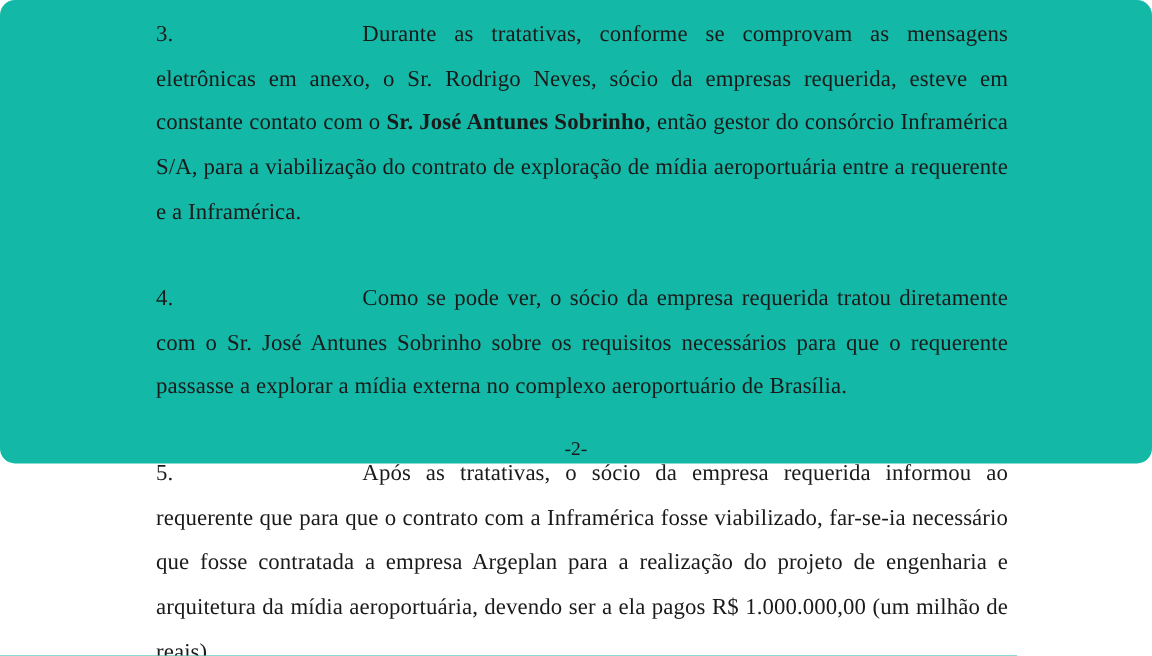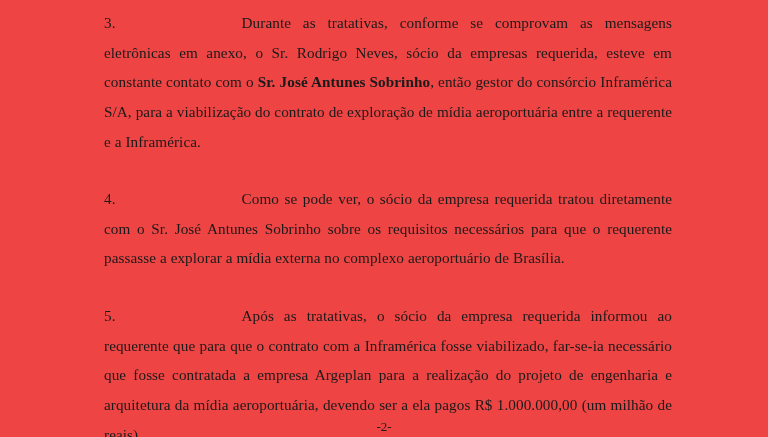--- a/index.html
+++ b/index.html
@@ -10,24 +10,25 @@
     width: 768px;
     height: 437px;
     background: #ffffff;
     font-family: "Liberation Serif", serif;
     color: #1a1a1a;
     overflow: hidden;
   }
   .page {
     position: relative;
     width: 768px;
-    height: 437px;
+    height: 309px;
     box-sizing: border-box;
     padding: 8px 96px 0 104px;
-    background: #ef4444;
+    background: #14b8a6;
+    border-radius: 10px;
   }
   .para {
     margin: 0 0 28px 0;
     text-align: justify;
     font-size: 15.2px;
     line-height: 1.95;
     letter-spacing: 0.005em;
     text-indent: 0;
   }
   .para:last-of-type {

